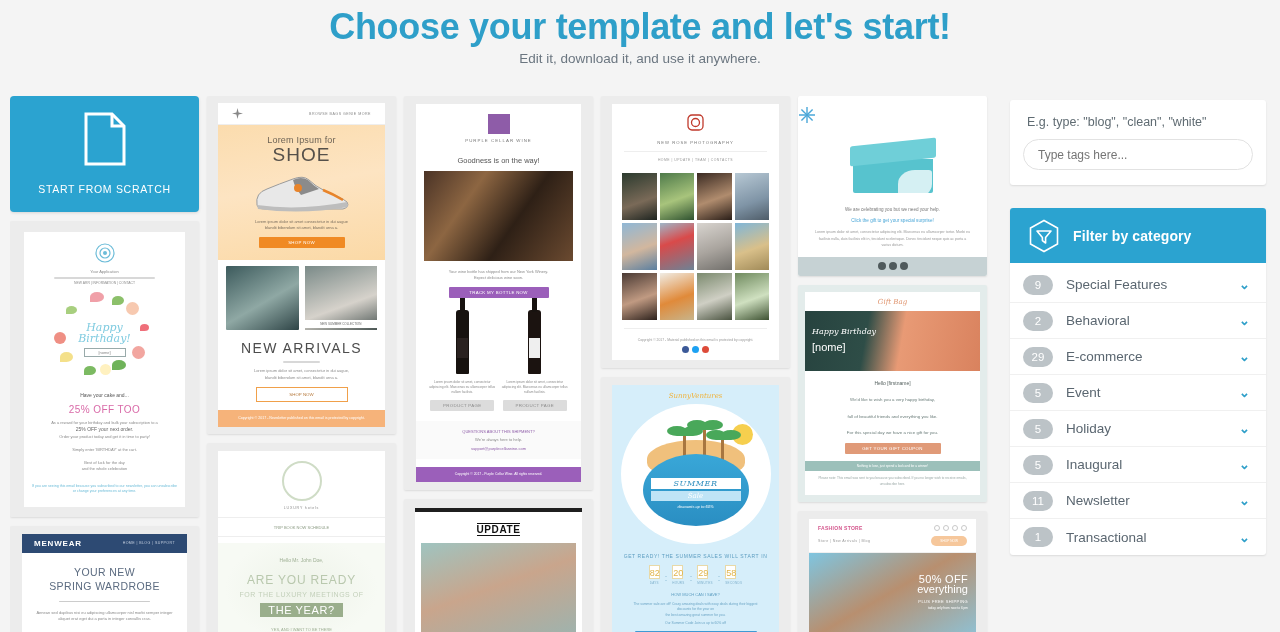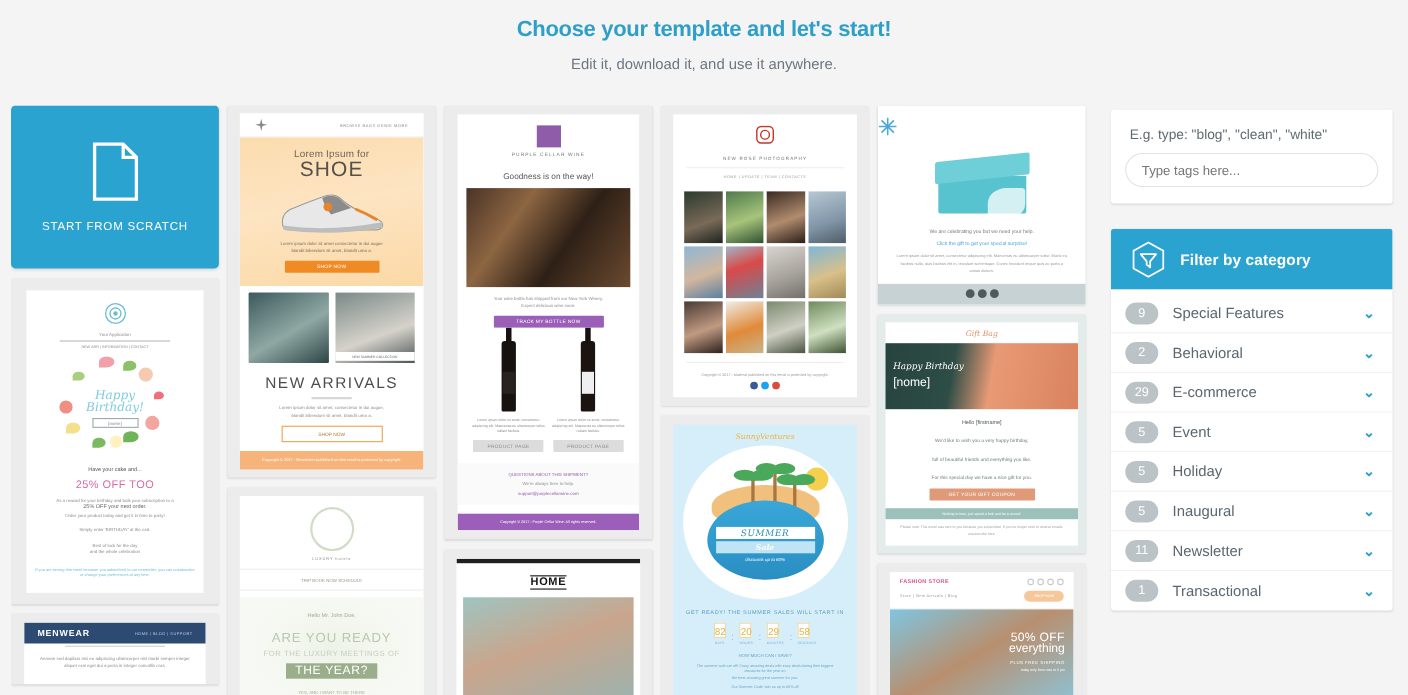--- a/index.html
+++ b/index.html
@@ -7,21 +7,21 @@
     width: 1280px; height: 632px;
     background: #f4f4f4;
     font-family: "Liberation Sans", sans-serif;
     overflow: hidden;
   }
   .page { position: relative; width: 1280px; height: 632px; }
 
   
   .header { text-align: center; padding-top: 10px; }
   .header h1 {
-    font-size: 20px; font-weight: bold; color: #2e9fc9;
+    font-size: 36px; font-weight: bold; color: #2e9fc9;
     letter-spacing: -0.3px; line-height: 34px;
   }
   .header .sub {
     font-size: 13.5px; color: #6b7680; margin-top: 7px; font-weight: 400;
   }
 
   
   .grid {
     position: absolute; top: 96px; left: 10px;
     width: 990px; height: 540px;
@@ -135,21 +135,21 @@
   .summer { background:#d6eefa; padding-bottom:4px;}
   .sv-logo { text-align:center; padding:7px 0 4px; font-size:7px; color:#f0b23a; font-family:"DejaVu Serif",serif; font-style:italic;}
   .island { width:150px; height:140px; margin:0 auto; position:relative; background:#fff; border-radius:50%;}
   .ocean { position:absolute; left:22px; right:22px; bottom:18px; height:72px; border-radius:50%; background: linear-gradient(#39a7d8,#2a8ec2);}
   .sand { position:absolute; left:26px; right:26px; top:36px; height:38px; border-radius:50% 50% 40% 40%; background:#f0c07c;}
   .palm { position:absolute; width:3px; background:#a8763f;}
   .frond { position:absolute; width:20px; height:10px; background:#49a85a; border-radius:50% 50% 0 50%;}
   .sun { position:absolute; right:18px; top:20px; width:21px; height:21px; border-radius:50%; background:#f6cf4e;}
   .banner { position:absolute; left:30px; right:30px; top:74px; text-align:center;}
   .banner .s1 { background:#fff; color:#2d8dbd; font-size:8px; font-style:italic; font-family:"DejaVu Serif",serif; padding:1px 0; letter-spacing:.6px;}
-  .banner .s2 { background:#bfe4f6; color:#fff; font-size:7px; font-style:italic; font-family:"DejaVu Serif",serif; padding:1px 0; margin-top:2px;font-weight:bold;}
+  .banner .s2 { background:#bfe4f6; color:#fff; font-size:7px; font-style:italic; font-family:"DejaVu Serif",serif; padding:1px 0; margin-top:2px;}
   .banner .s3 { color:#fff; font-size:4px; margin-top:3px; font-style:italic;}
   .getready { text-align:center; font-size:5px; color:#5c9dc0; letter-spacing:.6px; padding:9px 0 6px;}
   .counter { display:flex; justify-content:center; align-items:flex-end; gap:5px;}
   .cbox { text-align:center;}
   .cbox .dd { display:flex; gap:2px;}
   .cbox .dg { width:11px; height:14px; background:#fff; border:.7px solid #e8d9a8; color:#e0b44a; font-size:9px; line-height:14px; text-align:center;}
   .cbox .cl { font-size:3px; color:#7fb0cc; margin-top:2px; letter-spacing:.3px;}
   .colon { color:#8bbcd6; font-size:9px; line-height:14px;}
   .how { text-align:center; font-size:4px; color:#5f9fc2; padding:7px 0 5px;}
   .sum-btn { background:#3f9ad4; color:#fff; width:122px; margin:5px auto 0;}
@@ -289,20 +289,24 @@
         </div>
       </div>
 
       <div class="card">
         <div style="background:#ececec;padding:8px 12px 0">
           <div class="inner">
             <div class="menwear-bar">
               <span class="mw">MENWEAR</span>
               <span class="mn">HOME  |  BLOG  |  SUPPORT</span>
             </div>
+            <div class="mw-title">
+              <div>YOUR NEW</div>
+              <div>SPRING WARDROBE</div>
+            </div>
             <div class="tiny-line" style="width:55%;height:1px;background:#ccc"></div>
             <div class="mini" style="padding:6px 14px 14px">Aenean sed dapibus nisi eu adipiscing ullamcorper nisl morbi semper integer aliquet erat eget dui a porta in integer convallis cras.</div>
           </div>
         </div>
       </div>
     </div>
 
     <div class="col">
 
       <div class="card">
@@ -406,21 +410,21 @@
             </div>
             <div class="violet-foot">Copyright © 2017 - Purple Cellar Wine. All rights reserved.</div>
           </div>
         </div>
       </div>
 
       <div class="card">
         <div style="background:#ececec;padding:9px 11px 0">
           <div class="inner">
             <div class="woman-bar"></div>
-            <div class="woman-t"><span>HOME</span></div>
+            <div class="woman-t"><span>UPDATE</span></div>
             <div class="woman-img"></div>
           </div>
         </div>
       </div>
     </div>
 
     <div class="col">
 
       <div class="card">
         <div style="background:#ececec;padding:8px 11px">

